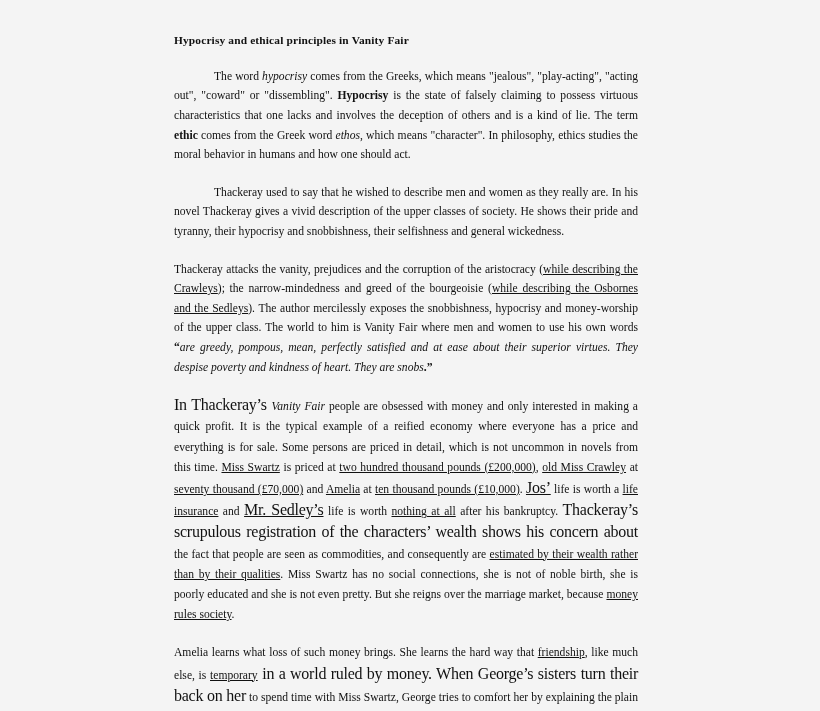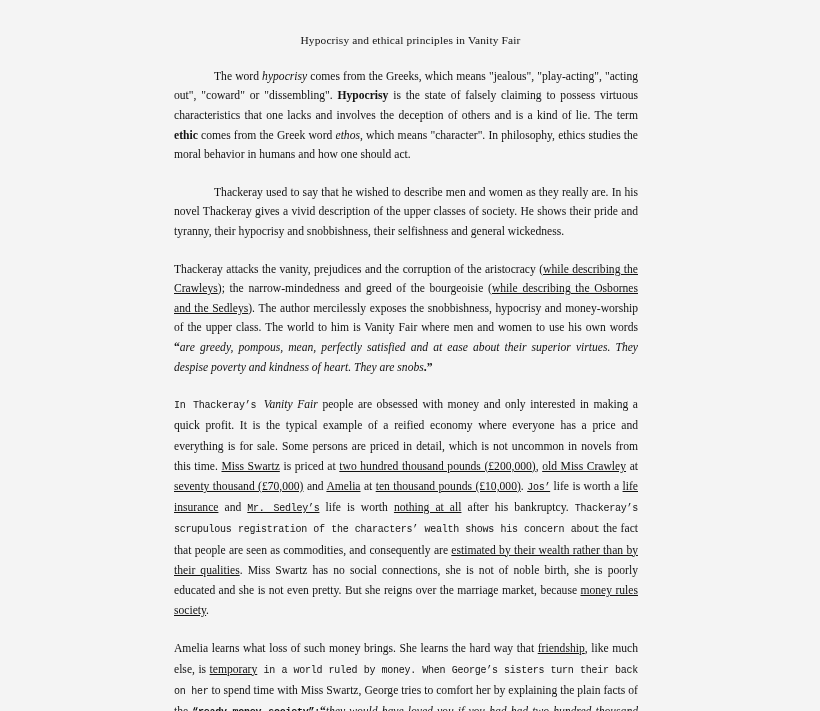--- a/index.html
+++ b/index.html
@@ -26,22 +26,22 @@
 
   .content {
     position: absolute;
     left: 174px;
     top: 33px;
     width: 473px;
   }
 
   .doc-title {
     font-size: 11.4px;
-    font-weight: normal;
-    text-align: center;
+    font-weight: bold;
+    text-align: left;
     letter-spacing: 0.15px;
     margin: 0 0 19px 0;
     line-height: 1.3;
   }
 
   p.para {
     font-size: 11.6px;
     line-height: 19.6px;
     margin: 0 9px 18px 0;
     text-align: justify;
@@ -58,22 +58,22 @@
     margin-bottom: 0;
   }
 
   
   .it { font-style: italic; }
   .bd { font-weight: bold; }
   .ul { text-decoration: underline; }
 
   
   .alt {
-    font-family: Liberation Mono, monospace;
-    font-size: 10px;
+    font-family: Liberation Serif, serif;
+    font-size: 16px;
     letter-spacing: -0.25px;
   }
   .alt.bd { font-weight: bold; }
 
   
   p.p4, p.p5 {
     line-height: 20.2px;
   }
 </style>
 </head>

